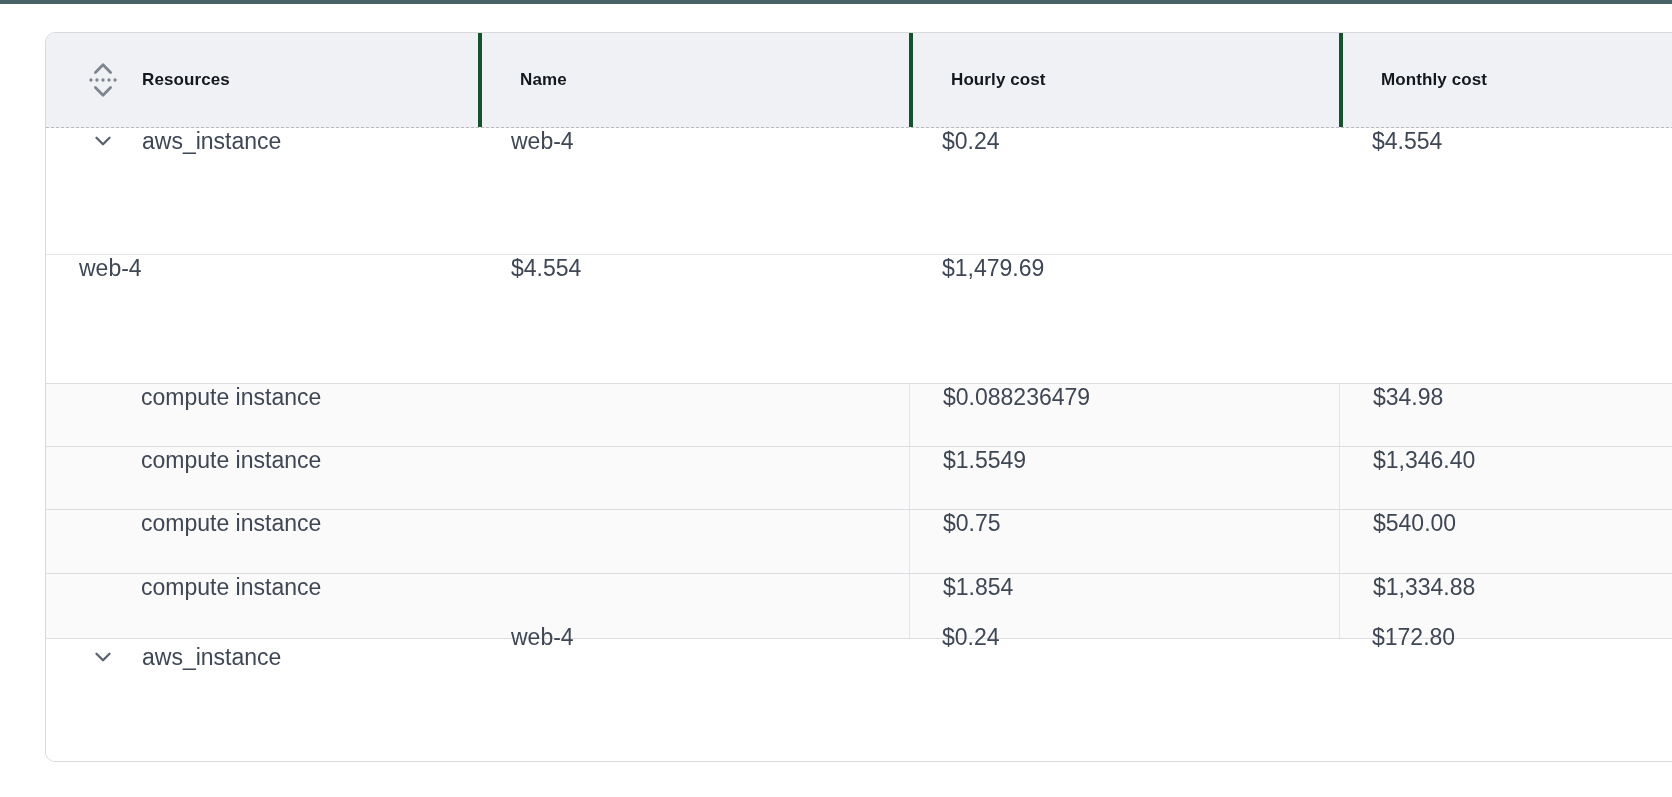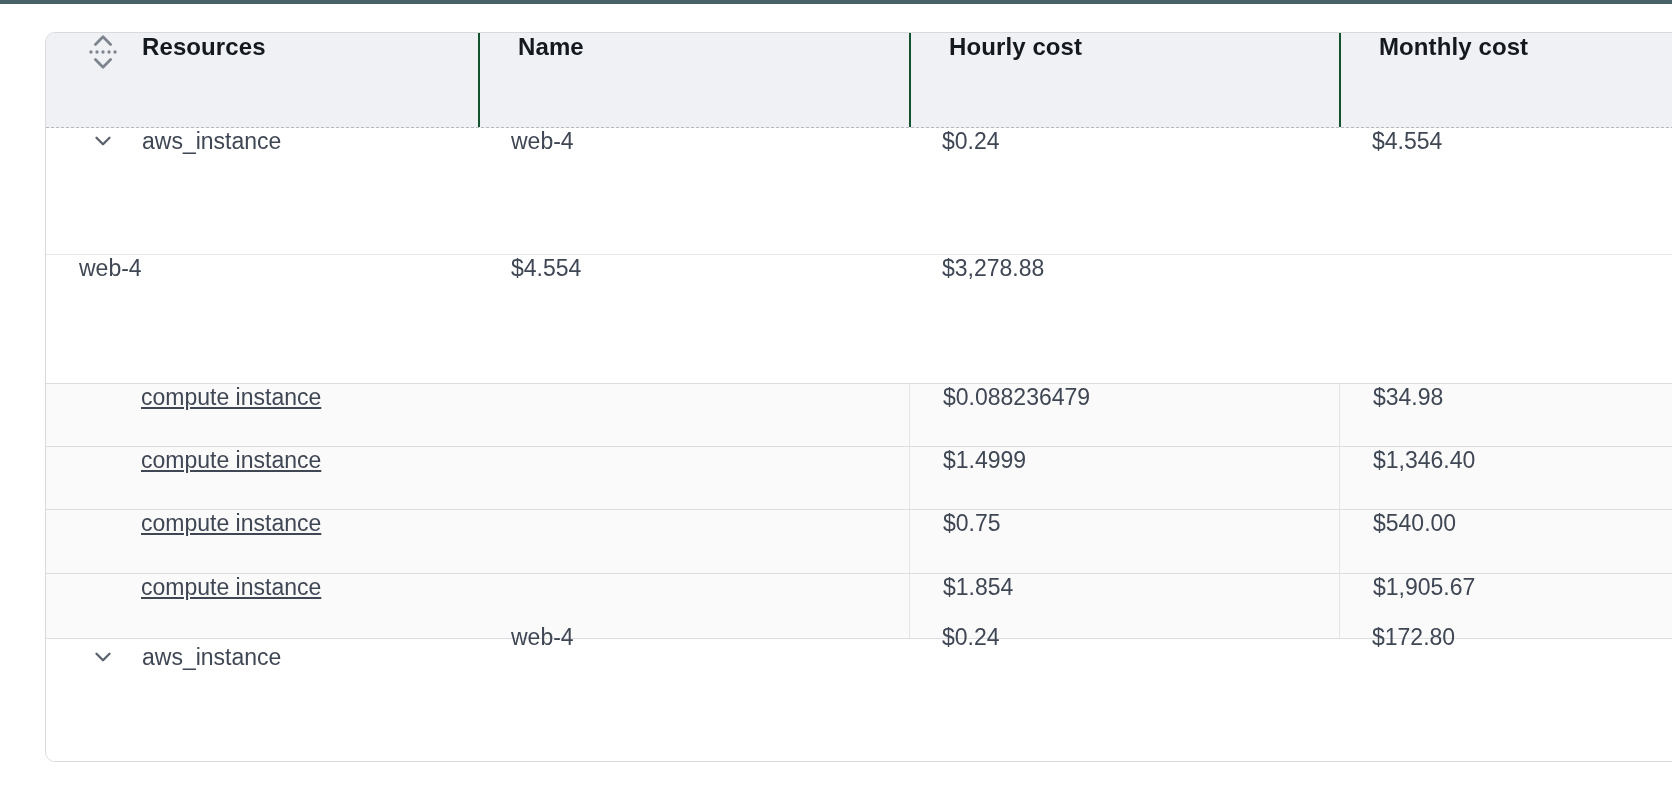--- a/index.html
+++ b/index.html
@@ -17,35 +17,35 @@
   }
   *{box-sizing:border-box;margin:0;padding:0;}
   html,body{width:1672px;height:797px;overflow:hidden;background:#ffffff;
     font-family:"Liberation Sans","DejaVu Sans",sans-serif;}
   .topbar{position:absolute;left:0;top:0;width:1672px;height:4px;background:var(--accent-bar);}
   .card{position:absolute;left:45px;top:32px;width:1660px;height:730px;
     background:#fff;border:1px solid var(--card-border);border-radius:10px;overflow:hidden;}
   .grid{display:grid;grid-template-columns:432px 431px 430px 1fr;}
   .subgrid{display:grid;grid-template-columns:863px 430px 1fr;}
   .thead{height:95px;background:var(--header-bg);border-bottom:1px dashed #b6b8be;}
-  .th{display:flex;font-weight:700;font-size:24px;color:var(--text-primary);letter-spacing:.1px;}
-  .th.vline{border-left:2px solid #14532d;padding-left:38px;}
+  .th{display:flex;align-items:center;font-weight:700;font-size:17px;color:var(--text-primary);letter-spacing:.1px;}
+  .th.vline{border-left:4px solid #14532d;padding-left:38px;}
   .cell{display:flex;align-items:flex-start;font-size:23px;color:var(--text-secondary);}
   .pad{padding-left:33px;}
   .res{padding-left:40px;}
   .res .icon{width:34px;display:flex;justify-content:center;margin-right:22px;flex:none;}
   .row.main{background:#fff;}
   .row1{height:126px;}
   .row2{height:129px;border-top:1px solid var(--row-divider);}
   .row3{height:125px;border-top:1px solid var(--sub-divider);}
   .sub{background:var(--subrow-bg);border-top:1px solid var(--sub-divider);}
   .sub1,.sub2{height:63px;}
   .sub3{height:64px;}
   .sub4{height:65px;}
-  .sub .merged{padding-left:95px;text-decoration:underline;}
+  .sub .merged{padding-left:95px;}
   .sub .vb{border-left:1px solid var(--sub-vert);}
   
   .row3 .cell.shift-up span{position:relative;top:-15px;}
   .row3 .res{position:relative;top:5px;}
   svg{display:block;}
 </style>
 </head>
 <body>
 
 <div class="topbar"></div>
@@ -101,41 +101,41 @@
   </div>
 
   <div class="row main row2 grid">
     <div class="cell pad">
         <span>web-4</span>
       </div>
     <div class="cell pad">
         <span>$4.554</span>
       </div>
     <div class="cell pad">
-        <span>$3,278.88</span>
+        <span>$1,479.69</span>
       </div>
   </div>
 
   <div class="row sub sub1 subgrid">
     <div class="cell merged">
         <span>compute instance</span>
       </div>
     <div class="cell vb pad">
         <span>$0.088236479</span>
       </div>
     <div class="cell vb pad">
         <span>$34.98</span>
       </div>
   </div>
   <div class="row sub sub2 subgrid">
     <div class="cell merged">
         <span>compute instance</span>
       </div>
     <div class="cell vb pad">
-        <span>$1.4999</span>
+        <span>$1.5549</span>
       </div>
     <div class="cell vb pad">
         <span>$1,346.40</span>
       </div>
   </div>
   <div class="row sub sub3 subgrid">
     <div class="cell merged">
         <span>compute instance</span>
       </div>
     <div class="cell vb pad">
@@ -146,21 +146,21 @@
       </div>
   </div>
   <div class="row sub sub4 subgrid">
     <div class="cell merged">
         <span>compute instance</span>
       </div>
     <div class="cell vb pad">
         <span>$1.854</span>
       </div>
     <div class="cell vb pad">
-        <span>$1,905.67</span>
+        <span>$1,334.88</span>
       </div>
   </div>
 
   <div class="row main row3 grid">
     <div class="cell res">
       <span class="icon">
         <svg width="26" height="26" viewBox="0 0 24 24" fill="none" stroke="#5d6470" stroke-width="2.2" stroke-linecap="round" stroke-linejoin="round">
             <polyline points="6,9 12,15 18,9"></polyline>
           </svg>
       </span>

